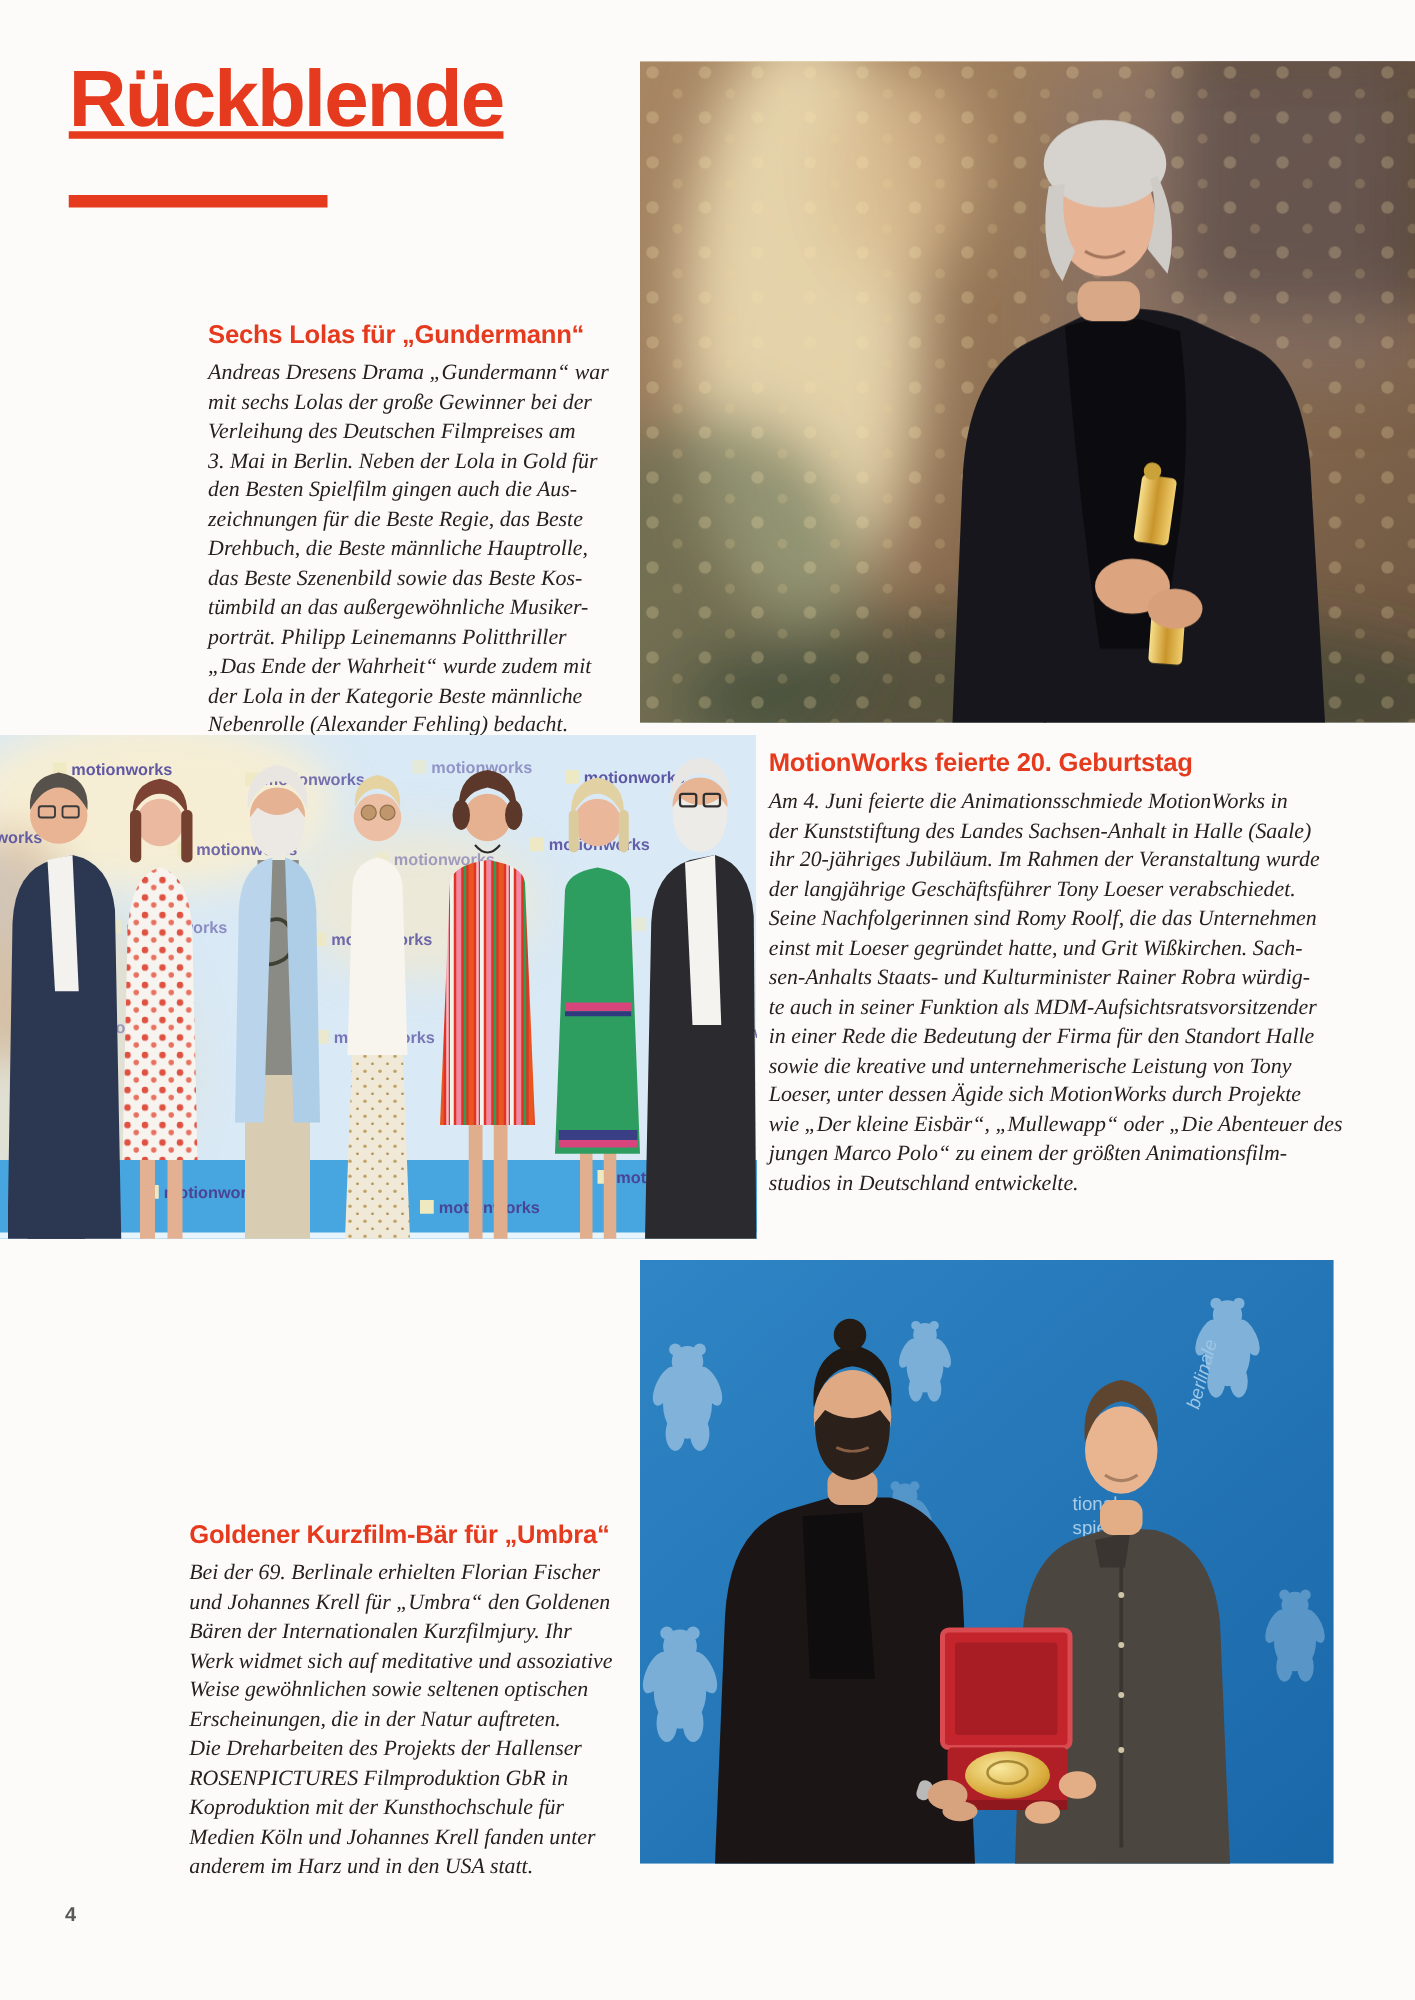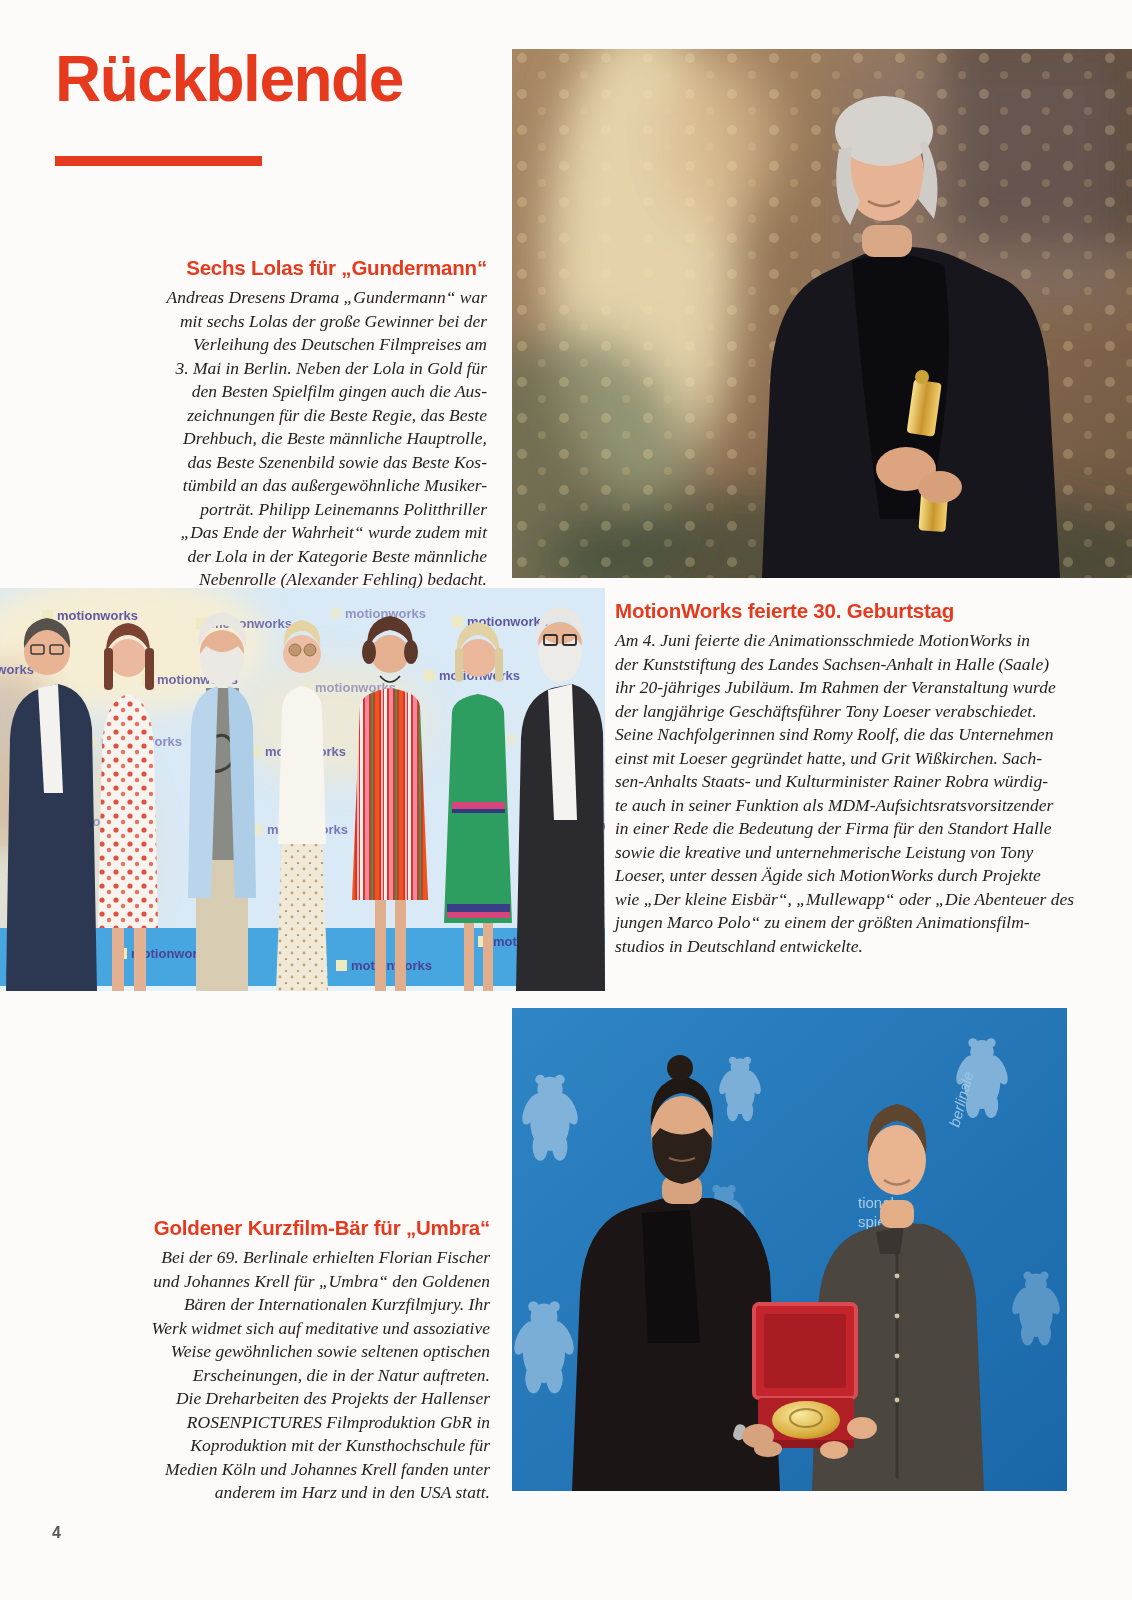--- a/index.html
+++ b/index.html
@@ -9,21 +9,21 @@
     margin:0 auto;
     background:#fcfbf9;
     overflow:hidden;
     font-family:"Liberation Serif", serif;
     color:#27211d;
   }
   .page-title{
     position:absolute;left:55px;top:44px;margin:0;
     font-family:"Liberation Sans", sans-serif;
     font-weight:bold;font-size:64px;line-height:1.1;
-    letter-spacing:-1.5px;color:#e63a1e;
+    letter-spacing:-1.5px;color:#e63a1e;text-decoration:underline;
   }
   .title-rule{
     position:absolute;left:55px;top:156px;
     width:207px;height:10px;background:#e63a1e;
   }
   .photo{position:absolute;display:block;}
   .photo-lola{left:512px;top:49px;width:620px;height:529px;}
   .photo-motionworks{left:0;top:588px;width:605px;height:403px;}
   .photo-berlinale{left:512px;top:1008px;width:555px;height:483px;}
   .article{position:absolute;}
@@ -32,21 +32,21 @@
     font-family:"Liberation Sans", sans-serif;
     font-weight:bold;font-size:20.5px;line-height:24px;
     letter-spacing:-0.2px;color:#e63a1e;
   }
   .article-body{
     margin:0;
     font-size:17.5px;line-height:23.5px;
     white-space:pre-line;
     font-style:italic;
   }
-  .article-right{text-align:right;}
+  .article-right{text-align:left;}
   .article-lolas{right:645px;top:256px;max-width:430px;}
   .article-motionworks{left:615px;top:599px;width:490px;}
   .article-umbra{right:642px;top:1216px;max-width:440px;}
   .page-number{
     position:absolute;left:52px;top:1524px;
     font-family:"Liberation Sans", sans-serif;
     font-weight:bold;font-size:16px;color:#575b54;
   }
   svg text{font-family:"Liberation Sans", sans-serif;}
 </style>
@@ -297,21 +297,21 @@
       <path d="M 548 102 L 572 96 L 577 232 L 554 232 Z" fill="#f5f3ef"></path>
       <circle cx="560" cy="56" r="22" fill="#e7b494"></circle>
       <path d="M 538 58 Q 538 92 560 94 Q 582 92 582 58 L 576 50 Q 560 62 544 50 Z" fill="#edebe7"></path>
       <path d="M 536 52 Q 536 22 560 18 Q 584 22 584 52 Q 574 31 560 31 Q 546 31 536 52 Z" fill="#e9e7e3"></path>
       <rect x="544" y="47" width="13" height="10" rx="2" fill="none" stroke="#2f2f2f" stroke-width="1.8"></rect>
       <rect x="563" y="47" width="13" height="10" rx="2" fill="none" stroke="#2f2f2f" stroke-width="1.8"></rect>
     </g>
   </svg>
 
   <section class="article article-motionworks">
-    <h2>MotionWorks feierte 30. Geburtstag</h2>
+    <h2>MotionWorks feierte 20. Geburtstag</h2>
     <p class="article-body">Am 4. Juni feierte die Animationsschmiede MotionWorks in
 der Kunststiftung des Landes Sachsen-Anhalt in Halle (Saale)
 ihr 20-jähriges Jubiläum. Im Rahmen der Veranstaltung wurde
 der langjährige Geschäftsführer Tony Loeser verabschiedet.
 Seine Nachfolgerinnen sind Romy Roolf, die das Unternehmen
 einst mit Loeser gegründet hatte, und Grit Wißkirchen. Sach-
 sen-Anhalts Staats- und Kulturminister Rainer Robra würdig-
 te auch in seiner Funktion als MDM-Aufsichtsratsvorsitzender
 in einer Rede die Bedeutung der Firma für den Standort Halle
 sowie die kreative und unternehmerische Leistung von Tony

